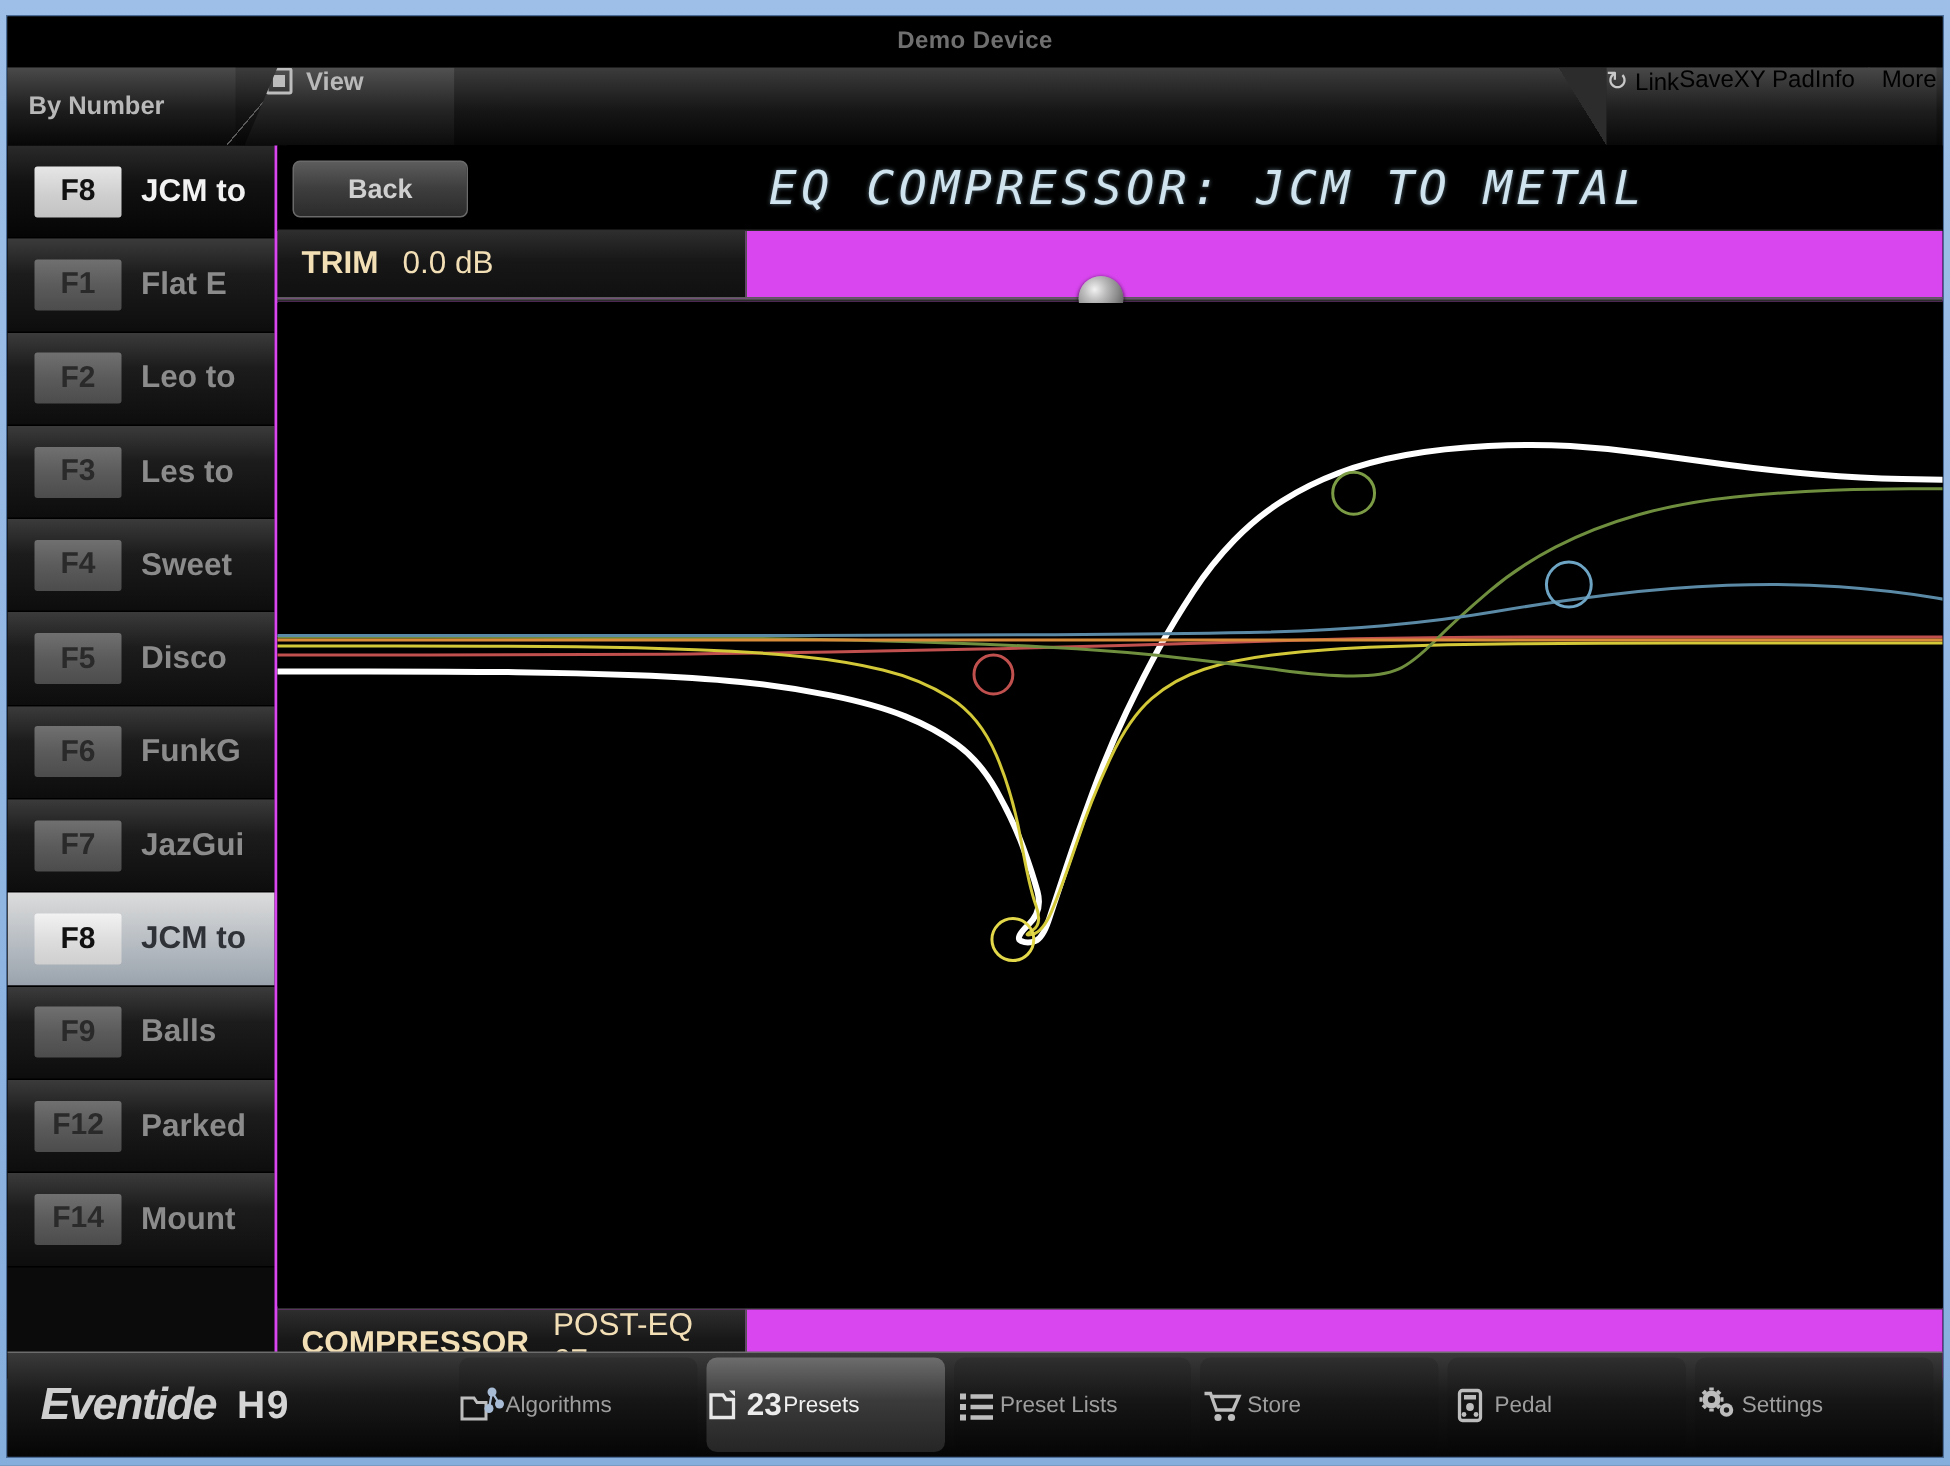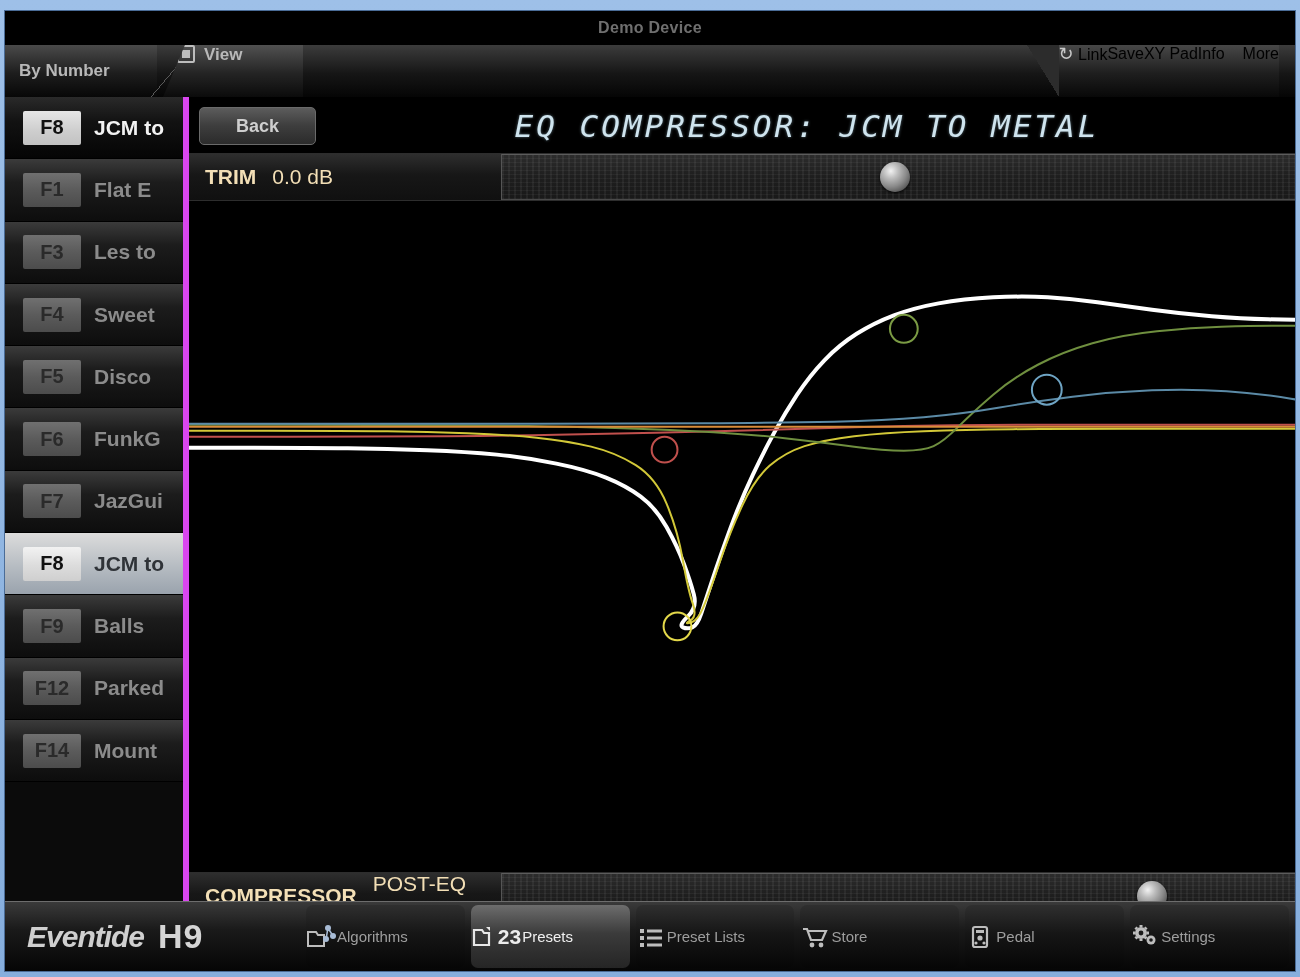--- a/index.html
+++ b/index.html
@@ -59,21 +59,21 @@
     color:#b9b9b9; font-size:17px; font-weight:bold;
     background:linear-gradient(180deg,#515151 0%, #242424 55%, #0b0b0b 100%);
     clip-path:polygon(22px 0, 100% 0, 100% 100%, 0 100%);
   }
   .viewico{
     width:18px;height:18px;border:2px solid #bdbdbd;border-radius:2px;
     display:flex;align-items:center;justify-content:center;
   }
   .viewico i{display:block;width:8px;height:8px;background:#bdbdbd;}
   .tbwrap{
-    position:absolute; right:16px; top:0; height:52px;
+    position:absolute; right:4px; top:0; height:52px;
     display:flex;
     background:linear-gradient(180deg,#484848 0%, #1e1e1e 55%, #080808 100%);
   }
   .tbslant{
     position:absolute; right:100%; top:0; width:32px; height:52px;
     background:linear-gradient(to bottom left, #2c2c2c 50%, transparent 50%);
   }
   .recycle{font-size:18px;color:#c8c8c8;line-height:1;}
   .caret{
     width:0;height:0;border-left:9px solid transparent;border-right:9px solid transparent;
@@ -124,21 +124,21 @@
   .pitem.sel .badge{
     background:linear-gradient(180deg,#f2f2f2 0%, #dcdcdc 55%, #cfcfcf 100%);
     color:#111;
   }
   .pitem.sel .pname{ color:#2f3338; }
 
   
   .main{
     position:absolute; left:178px; top:0; right:0; height:822px;
     background:#000;
-    border-left:6px solid #d946ef;
+    border-left:2px solid #d946ef;
   }
   .headerrow{
     position:absolute; left:0; top:0; width:100%; height:57px;
     background:#000;
     border-bottom:1px solid #2d2d2d;
   }
   .backbtn{
     position:absolute; left:10px; top:10px; width:117px; height:38px;
     border-radius:5px;
     background:linear-gradient(180deg,#5c5c5c 0%, #3e3e3e 48%, #2b2b2b 100%);
@@ -154,20 +154,21 @@
     font-family:"DejaVu Sans Mono","Liberation Mono",monospace;
     font-style:italic;
     text-shadow:0 0 3px rgba(180,220,240,.5);
   }
 
   
   .prow{
     position:absolute; left:0; width:100%; height:47px;
     display:flex; align-items:stretch;
     background:#d946ef;
+    flex-direction:column;
   }
   .prow.top{ top:57px; border-bottom:1px solid #2d2d2d;}
   .prow.bot{ bottom:0px; border-top:1px solid #2d2d2d;}
   .plabel{
     width:313px; height:100%;
     display:flex; align-items:center;
     background:linear-gradient(180deg,#2e2e2e 0%, #171717 45%, #101010 100%);
     border-right:1px solid #555;
     color:#f3dfb6; font-size:21px; font-weight:bold;
     padding:0 16px; gap:16px;
@@ -206,21 +207,21 @@
     display:flex; align-items:stretch;
   }
   .brand{
     width:295px; display:flex; align-items:center; gap:14px; padding-left:22px;
   }
   .brand .ev{
     color:#cfcfcf; font-size:30px; font-weight:bold; font-style:italic;
     letter-spacing:-1px;
   }
   .brand .h9{
-    color:#d5d5d5; font-size:34px; font-weight:bold; letter-spacing:1px;
+    color:#d5d5d5; font-size:26px; font-weight:bold; letter-spacing:1px;
   }
   .navbtns{ flex:1; display:flex; align-items:stretch; gap:6px; padding:3px 6px; }
   .navb{
     flex:1; position:relative;
     display:flex; flex-direction:row; align-items:center; justify-content:flex-start;
     gap:1px;
     border-radius:7px;
     background:linear-gradient(180deg,#2f2f2f 0%, #161616 45%, #060606 100%);
     color:#9e9e9e; font-size:15px;
     cursor:pointer;
@@ -283,20 +284,24 @@
 
       <div class="sidebar">
         <div class="pitem head">
           <span class="badge">F8</span>
           <span class="pname">JCM to</span>
         </div>
         <div id="preset-list">
             <div class="pitem">
               <span class="badge">F1</span>
               <span class="pname">Flat E</span>
+            </div>
+            <div class="pitem">
+              <span class="badge">F2</span>
+              <span class="pname">Leo to</span>
             </div>
             <div class="pitem">
               <span class="badge">F3</span>
               <span class="pname">Les to</span>
             </div>
             <div class="pitem">
               <span class="badge">F4</span>
               <span class="pname">Sweet</span>
             </div>
             <div class="pitem">

